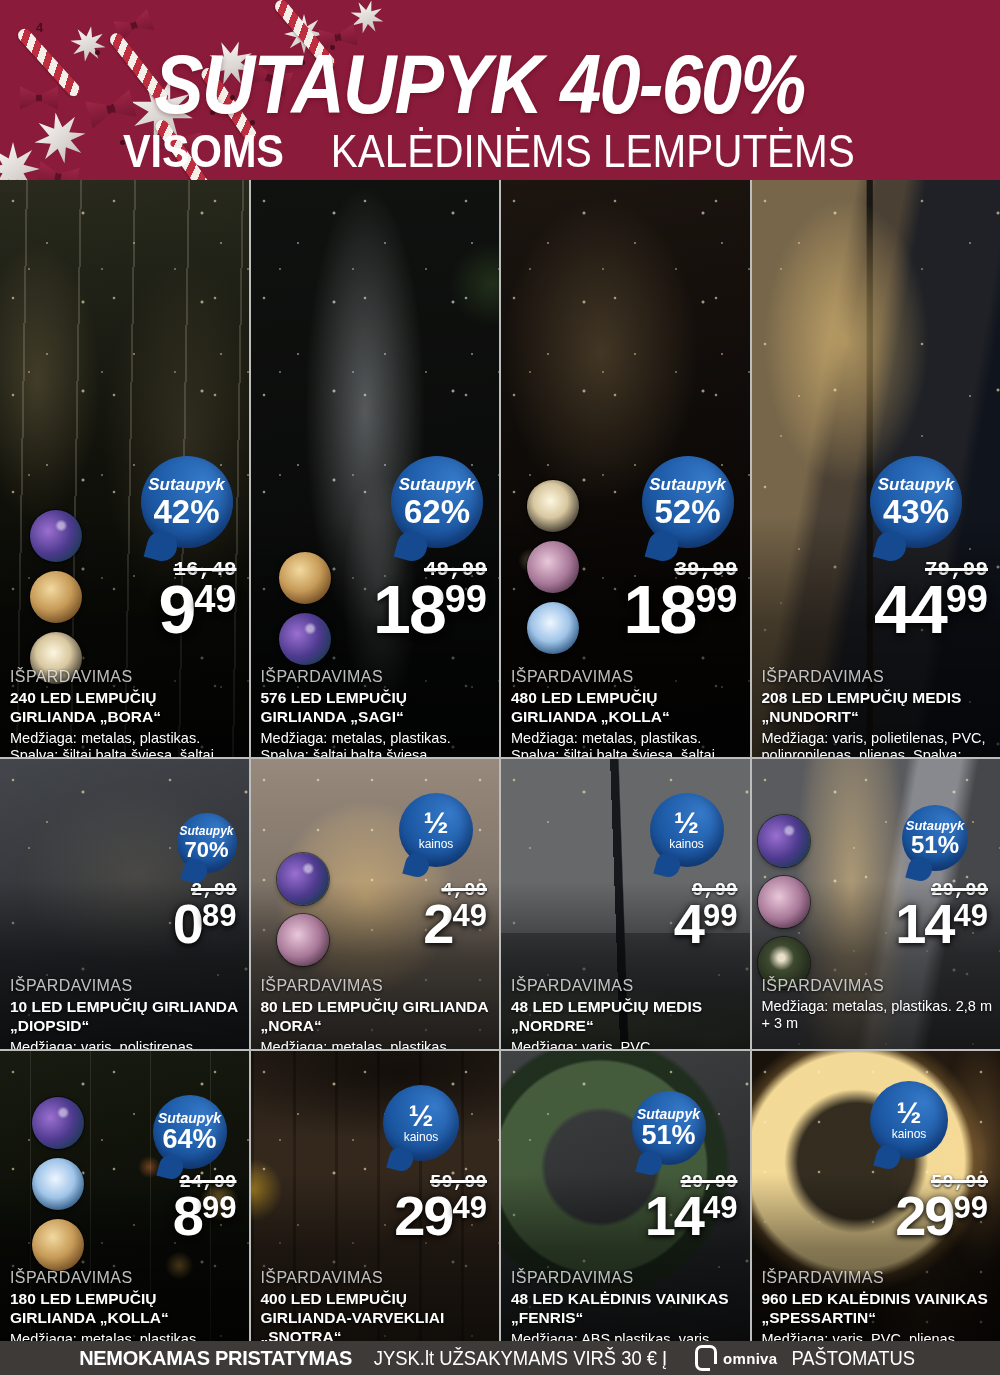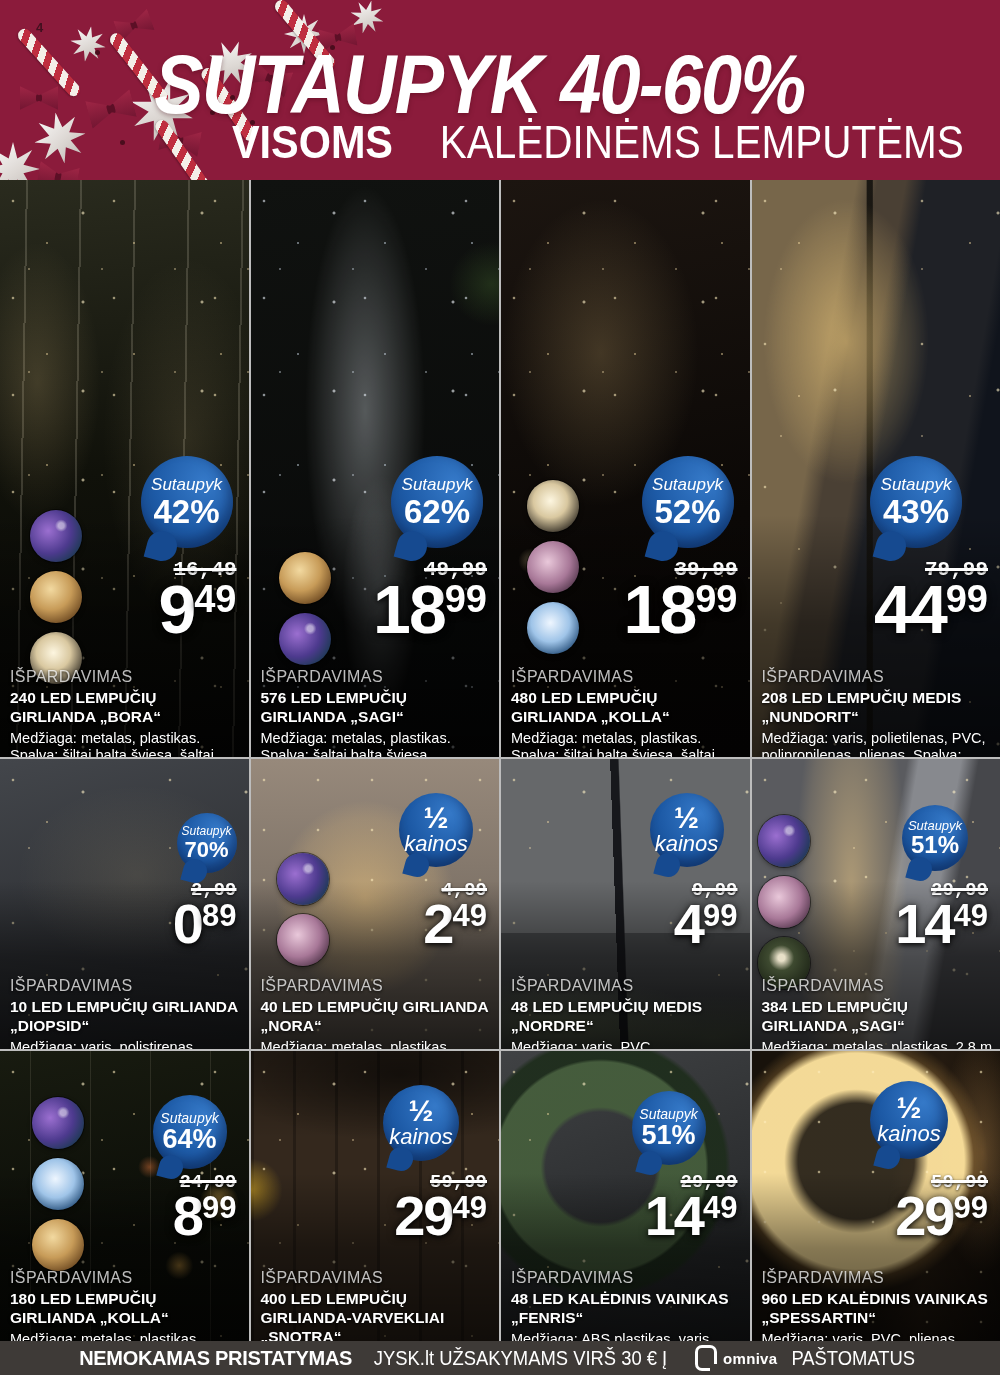--- a/index.html
+++ b/index.html
@@ -5,21 +5,21 @@
   html,body{margin:0;padding:0;background:#e8e8e8;}
   .page{position:relative;width:1000px;height:1375px;margin:0 auto;background:#fff;
         font-family:"Liberation Sans", sans-serif;overflow:hidden;}
 
   
   .header{position:relative;height:180px;background:#8b1b3b;overflow:hidden;}
   .pageno{position:absolute;left:36px;top:20px;font-size:13px;font-weight:700;color:#41101f;z-index:5;}
   .h-title{position:absolute;left:0;right:0;top:42px;padding-left:110px;color:#fff;z-index:4;font-style:italic;}
   .h-title .tt{display:inline-block;font-size:84px;font-weight:800;letter-spacing:-2px;transform:scaleX(.88);line-height:1;
                text-shadow:0 2px 6px rgba(60,0,15,.35);}
-  .h-sub{position:absolute;left:0;right:0;top:119px;text-align:right;padding-left:114px;color:#fff;z-index:4;white-space:nowrap;}
+  .h-sub{position:absolute;left:0;right:0;top:128px;text-align:left;padding-left:114px;color:#fff;z-index:4;white-space:nowrap;}
   .h-sub .s1{display:inline-block;font-size:46px;font-weight:800;transform:scaleX(.9);line-height:1;}
   .h-sub .s2{display:inline-block;font-size:46px;font-weight:300;transform:scaleX(.88);line-height:1;margin-left:2px;}
 
   
   .deco{position:absolute;inset:0;z-index:2;}
   .star{position:absolute;background:linear-gradient(145deg,#ffffff,#ddd8d4 55%,#b9b3ae);
         clip-path:polygon(100% 50%,69.4% 58%,85.4% 85.4%,58% 69.4%,50% 100%,42% 69.4%,14.6% 85.4%,30.6% 58%,0% 50%,30.6% 42%,14.6% 14.6%,42% 30.6%,50% 0%,58% 30.6%,85.4% 14.6%,69.4% 42%);}
   .bow{position:absolute;background:linear-gradient(180deg,#a32747,#6f1430);
        clip-path:polygon(0% 8%,50% 40%,100% 8%,100% 92%,50% 60%,0% 92%);}
   .bow::after{content:"";position:absolute;left:42%;top:34%;width:16%;height:32%;background:#5c0f26;border-radius:30%;}
@@ -116,24 +116,24 @@
   .t-dark{background:radial-gradient(circle at 45% 40%, #e8e0c8 0 8%, #3e4a30 30%, #1d2416 80%);}
   .t-pink{background:radial-gradient(circle at 40% 40%, #e9c8da, #a87898 50%, #4a2f44 85%);}
 
   
   .badge{position:absolute;width:74px;height:74px;border-radius:50%;display:flex;flex-direction:column;
          align-items:center;justify-content:center;color:#fff;z-index:4;
          background:radial-gradient(circle at 68% 28%, #3579c8, #1d5aa6 55%, #123f7e);
          box-shadow:inset -5px -7px 12px rgba(0,10,40,.35);}
   .badge::after{content:"";position:absolute;left:6px;bottom:-10px;width:24px;height:24px;background:#164a90;
                 border-radius:50% 50% 50% 0;transform:rotate(15deg);z-index:-1;}
-  .badge .l1{font-size:14px;font-style:italic;line-height:1.1;}
+  .badge .l1{font-size:14px;font-style:italic;line-height:1.1;font-weight:bold;}
   .badge .l2{font-size:27px;font-weight:800;line-height:1;}
   .badge-half .l1{font-size:30px;font-weight:800;font-style:normal;line-height:.95;}
-  .badge-half .l2{font-size:22px;font-style:italic;font-weight:400;line-height:1.1;}
+  .badge-half .l2{font-size:12px;font-weight:400;line-height:1.1;}
   .r1 .badge{width:92px;height:92px;top:276px;right:16px;}
   .r1 .badge::after{width:30px;height:30px;bottom:-13px;}
   .r1 .badge .l1{font-size:17px;}
   .r1 .badge .l2{font-size:33px;}
   .r2 .badge,.r3 .badge{top:34px;right:26px;}
   .c4 .badge{right:38px;}
   .c5 .badge{width:60px;height:60px;top:54px;right:12px;}
   .c5 .badge .l1{font-size:12px;}  .c5 .badge .l2{font-size:22px;}
   .c8 .badge{width:66px;height:66px;top:46px;right:32px;}
   .c8 .badge .l1{font-size:13px;}  .c8 .badge .l2{font-size:24px;}
@@ -348,21 +348,21 @@
       </div>
       <div class="pricebox">
         <div class="old">4,99</div>
         <div class="new">
             <span class="main">2</span>
             <span class="sup">49</span>
           </div>
       </div>
       <div class="info">
         <div class="flag">IŠPARDAVIMAS</div>
-        <div class="name">40 LED LEMPUČIŲ GIRLIANDA „NORA“</div>
+        <div class="name">80 LED LEMPUČIŲ GIRLIANDA „NORA“</div>
         <div class="desc">Medžiaga: metalas, plastikas. Spalva: šaltai balta šviesa, šiltai balta šviesa, įvairiaspalvė šviesa. 3,95 m + 0,1 m</div>
       </div>
     </div>
 
     <div class="cell r2 c7 sparse">
       <div class="photo"></div>
       <div class="shade"></div>
       <div class="badge badge-half">
         <span class="l1">½</span>
         <span class="l2">kainos</span>
@@ -395,21 +395,20 @@
       </div>
       <div class="pricebox">
         <div class="old">29,99</div>
         <div class="new">
             <span class="main">14</span>
             <span class="sup">49</span>
           </div>
       </div>
       <div class="info">
         <div class="flag">IŠPARDAVIMAS</div>
-        <div class="name">384 LED LEMPUČIŲ GIRLIANDA „SAGI“</div>
         <div class="desc">Medžiaga: metalas, plastikas. 2,8 m + 3 m</div>
       </div>
     </div>
 
     <div class="cell r3 c9">
       <div class="photo"></div>
       <div class="shade"></div>
       <div class="thumbs">
         <div class="thumb t-multi"></div>
         <div class="thumb t-cool"></div>

